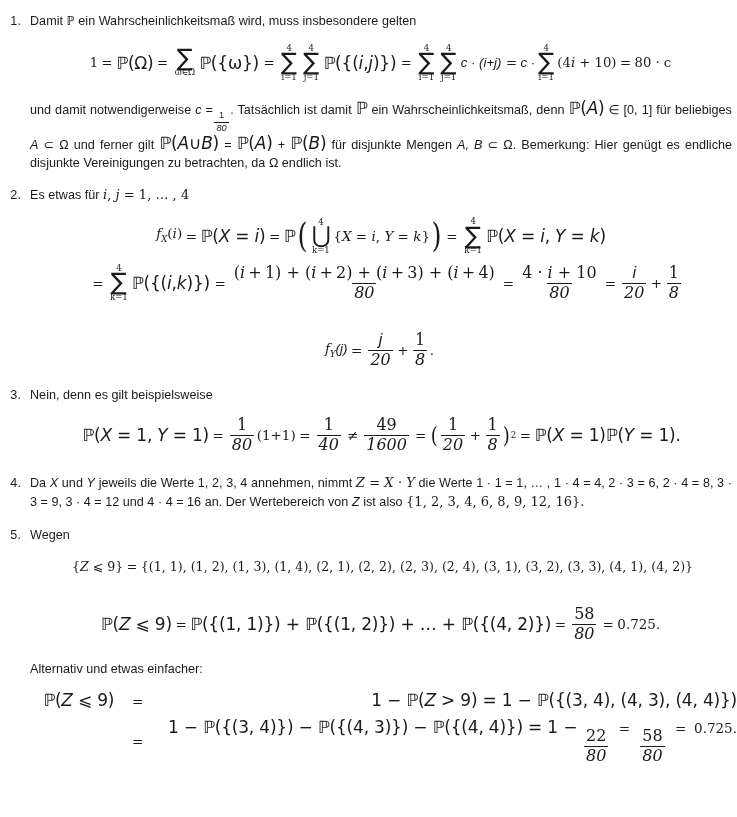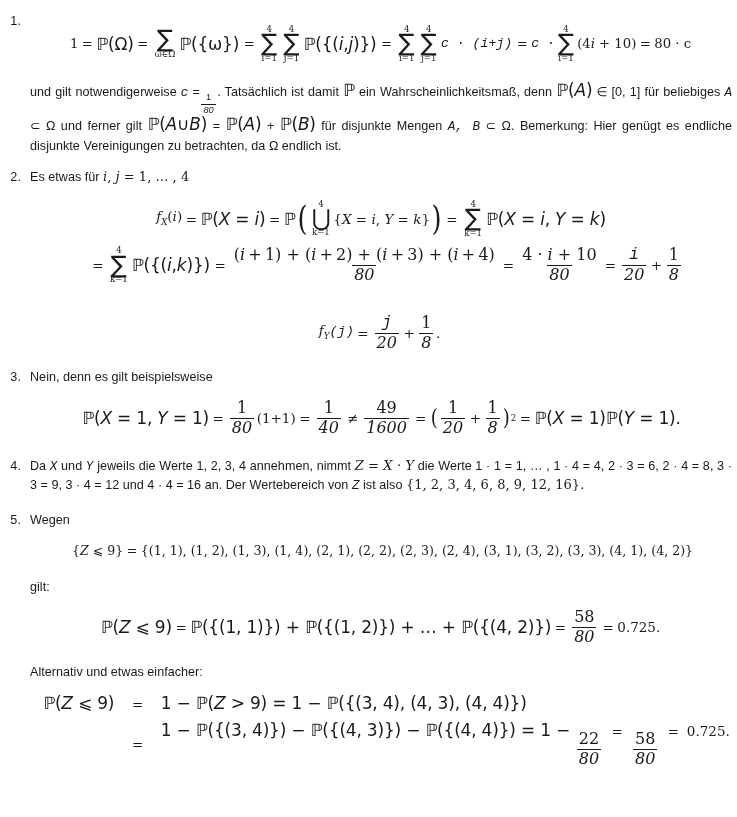--- a/index.html
+++ b/index.html
@@ -55,21 +55,21 @@
     white-space: nowrap;
   }
   .eq {
     display: flex;
     justify-content: center;
     align-items: center;
     font-family: "DejaVu Serif", "Liberation Serif", serif;
     font-size: 13.5px;
     white-space: nowrap;
   }
-  .it { font-style: italic; font-family: Liberation Mono, monospace; }
+  .it { font-style: italic; font-family: Liberation Sans, sans-serif; }
   .up { font-style: normal; }
   .op { padding: 0 3.5px; }
   .opn { padding: 0 2px; }
   .thin { padding: 0 1px; }
 
   
   .PP {
     font-family: "DejaVu Sans", sans-serif;
     font-weight: 400;
     font-style: normal;
@@ -144,34 +144,35 @@
     grid-template-columns: auto auto auto;
     align-items: center;
     font-family: "DejaVu Serif", "Liberation Serif", serif;
     font-size: 13.5px;
     white-space: nowrap;
     column-gap: 14px;
     row-gap: 7px;
   }
   .aligned .c1 { text-align: right; }
   .aligned .c2 { text-align: center; }
-  .aligned .c3 { text-align: left; }
+  .aligned .c3 { text-align: right; }
 
   .spacer-sm { height: 8px; }
   .spacer-md { height: 13px; }
   .spacer-lg { height: 17px; }
 </style>
 </head>
 <body>
 
 <div class="page">
 
   <div class="item" style="margin-top:12px;">
     <div class="num">1.</div>
     <div class="body">
+      <div class="para nojust">Damit ℙ ein Wahrscheinlichkeitsmaß wird, muss insbesondere gelten</div>
 
       <div class="spacer-md"></div>
 
       <div class="eq" style="font-size:13.2px; margin-left:-6px;">
         <span>1</span>
         <span class="op">=</span>
         <span class="PP">ℙ(Ω)</span>
         <span class="op">=</span>
         <span class="bigop">
           <span class="glyph">∑</span>
@@ -210,21 +211,21 @@
           <span class="lim bot itl">i=1</span>
         </span>
         <span>(4<i>i</i> + 10)</span>
         <span class="op">=</span>
         <span>80 · c</span>
       </div>
 
       <div class="spacer-lg"></div>
 
       <div class="para" style="width:702px;">
-        <span>und gilt notwendigerweise</span>
+        <span>und damit notwendigerweise</span>
         <span class="it">c</span>
         <span>=</span><span class="frac small">
             <span class="n">1</span>
             <span class="d">80</span>
           </span><span>. Tatsächlich ist damit</span>
         <span class="PP">ℙ</span>
         <span>ein Wahrscheinlichkeitsmaß, denn</span>
         <span class="PP">ℙ(<i>A</i>)</span>
         <span>∈ [0, 1] für beliebiges</span>
         <span class="it">A</span>
@@ -400,21 +401,20 @@
       <div class="spacer-md"></div>
 
       <div class="eq" style="font-size:12.6px; margin-left:-2px;align-items:center;">
         <span>{<i>Z</i> ⩽ 9}</span>
         <span class="op">=</span>
         <span>{(1, 1), (1, 2), (1, 3), (1, 4), (2, 1), (2, 2), (2, 3), (2, 4), (3, 1), (3, 2), (3, 3), (4, 1), (4, 2)}</span>
       </div>
 
       <div class="spacer-lg"></div>
 
-      <div class="para nojust">gilt:</div>
 
       <div class="spacer-md"></div>
 
       <div class="eq" style="margin-left:-6px;">
         <span class="PP">ℙ(<i>Z</i> ⩽ 9)</span>
         <span class="op">=</span>
         <span class="PP">ℙ({(1, 1)}) + ℙ({(1, 2)}) + … + ℙ({(4, 2)})</span>
         <span class="op">=</span>
         <span class="frac big">
           <span class="n">58</span>

